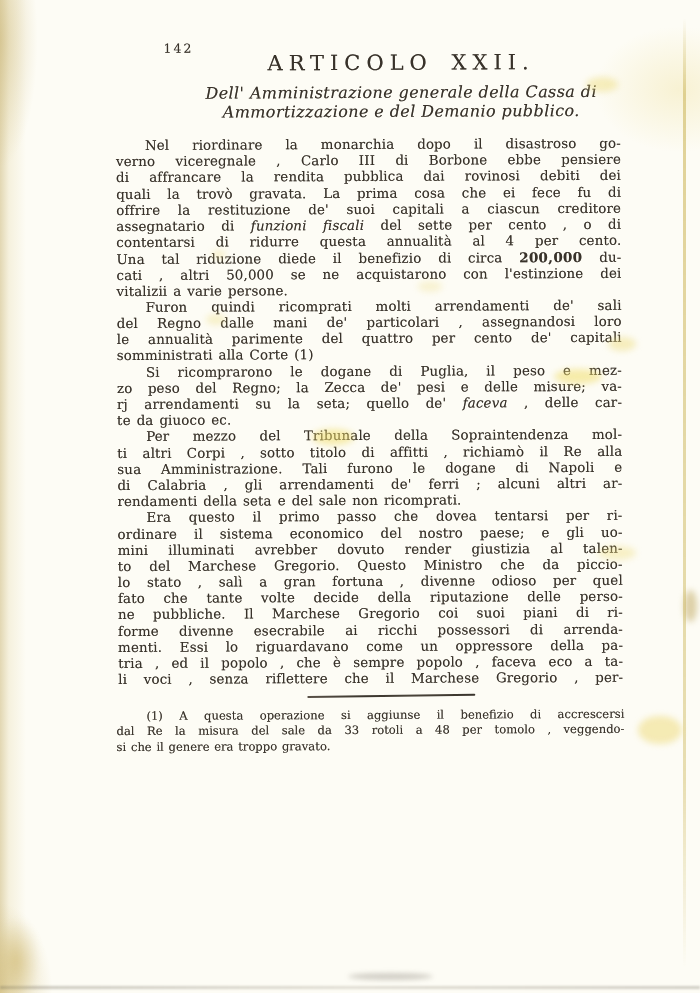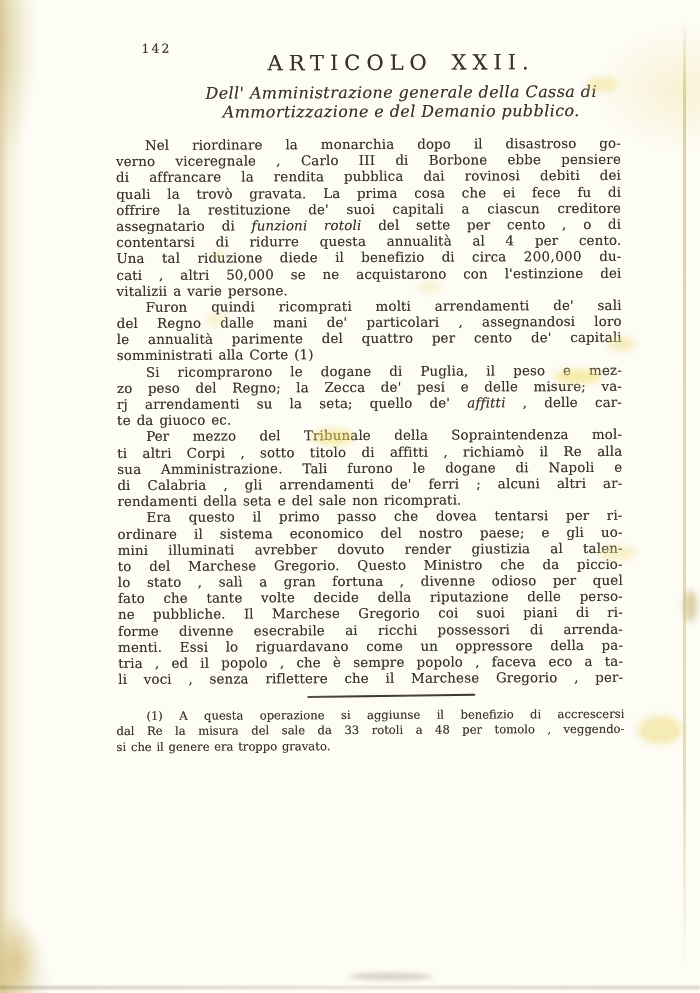--- a/index.html
+++ b/index.html
@@ -13,32 +13,32 @@
     background:
       radial-gradient(ellipse 120px 90px at 97% 9%, rgba(240,226,160,0.40), transparent 70%),
       radial-gradient(ellipse 70px 120px at 0% 100%, rgba(208,186,118,0.55), transparent 75%),
       radial-gradient(ellipse 50px 170px at 0% 4%, rgba(200,178,110,0.45), transparent 75%),
       linear-gradient(90deg, rgba(199,178,112,0.50) 0px, rgba(226,212,160,0.28) 9px, rgba(255,255,250,0) 26px),
       linear-gradient(#fdfcf5,#fdfcf5);
   }
   .rot{position:absolute;inset:0;transform:rotate(-0.25deg);transform-origin:50% 40%;}
   .ink{color:#38322a;text-shadow:0 0 0.6px rgba(56,50,42,0.55);}
 
-  .page-number{position:absolute;left:143px;top:40px;font-size:12.5px;letter-spacing:2px;}
+  .page-number{position:absolute;left:165px;top:40px;font-size:12.5px;letter-spacing:2px;}
   .header-block{position:absolute;left:150px;top:51px;width:505px;text-align:center;}
   .article-header{font-size:21px;letter-spacing:6px;word-spacing:6px;}
   .title-block{position:absolute;left:150px;top:84px;width:505px;text-align:center;font-style:italic;}
   .title-line{font-size:16px;line-height:18.5px;letter-spacing:0.4px;}
 
   .body-text{position:absolute;left:117px;top:137px;width:505px;font-size:13.4px;word-spacing:1.5px;letter-spacing:0.15px;}
   .body-text .line{height:16.2px;line-height:16.2px;text-align:justify;text-align-last:justify;overflow:visible;white-space:nowrap;}
   .body-text .line{white-space:normal;}
   .line.indent{text-indent:29px;}
   .line.endline{text-align-last:left;}
-  b{font-weight:normal;letter-spacing:0.4px;}
+  b{font-weight:bold;letter-spacing:0.4px;}
 
   .footnote-divider{position:absolute;left:306px;top:695px;width:168px;height:2px;
     background:linear-gradient(90deg,#5a5248,#39342c 35%,#4a443a 60%,#39342c);
     border-radius:2px;transform:rotate(-0.5deg);}
   .footnote{position:absolute;left:115px;top:708px;width:508px;font-size:11.6px;word-spacing:1px;}
   .footnote .line{height:15.3px;line-height:15.3px;text-align:justify;text-align-last:justify;}
   .footnote .line.indent{text-indent:30px;}
   .footnote .line.endline{text-align-last:left;}
 
   
@@ -82,36 +82,36 @@
       <div class="title-line">Ammortizzazione e del Demanio pubblico.</div>
     </div>
 
     <div class="body-text ink">
         <div>
           <div class="line indent">Nel riordinare la monarchia dopo il disastroso go-</div>
           <div class="line">verno viceregnale , Carlo III di Borbone ebbe pensiere</div>
           <div class="line">di affrancare la rendita pubblica dai rovinosi debiti dei</div>
           <div class="line">quali la trovò gravata. La prima cosa che ei fece fu di</div>
           <div class="line">offrire la restituzione de' suoi capitali a ciascun creditore</div>
-          <div class="line">assegnatario di <i>funzioni rotoli</i> del sette per cento , o di</div>
+          <div class="line">assegnatario di <i>funzioni fiscali</i> del sette per cento , o di</div>
           <div class="line">contentarsi di ridurre questa annualità al 4 per cento.</div>
           <div class="line">Una tal riduzione diede il benefizio di circa <b>200,000</b> du-</div>
           <div class="line">cati , altri 50,000 se ne acquistarono con l'estinzione dei</div>
           <div class="line endline">vitalizii a varie persone.</div>
         </div>
         <div>
           <div class="line indent">Furon quindi ricomprati molti arrendamenti de' sali</div>
           <div class="line">del Regno dalle mani de' particolari , assegnandosi loro</div>
           <div class="line">le annualità parimente del quattro per cento de' capitali</div>
           <div class="line endline">somministrati alla Corte (1)</div>
         </div>
         <div>
           <div class="line indent">Si ricomprarono le dogane di Puglia, il peso e mez-</div>
           <div class="line">zo peso del Regno; la Zecca de' pesi e delle misure; va-</div>
-          <div class="line">rj arrendamenti su la seta; quello de' <i>affitti</i> , delle car-</div>
+          <div class="line">rj arrendamenti su la seta; quello de' <i>faceva</i> , delle car-</div>
           <div class="line endline">te da giuoco ec.</div>
         </div>
         <div>
           <div class="line indent">Per mezzo del Tribunale della Sopraintendenza mol-</div>
           <div class="line">ti altri Corpi , sotto titolo di affitti , richiamò il Re alla</div>
           <div class="line">sua Amministrazione. Tali furono le dogane di Napoli e</div>
           <div class="line">di Calabria , gli arrendamenti de' ferri ; alcuni altri ar-</div>
           <div class="line endline">rendamenti della seta e del sale non ricomprati.</div>
         </div>
         <div>

